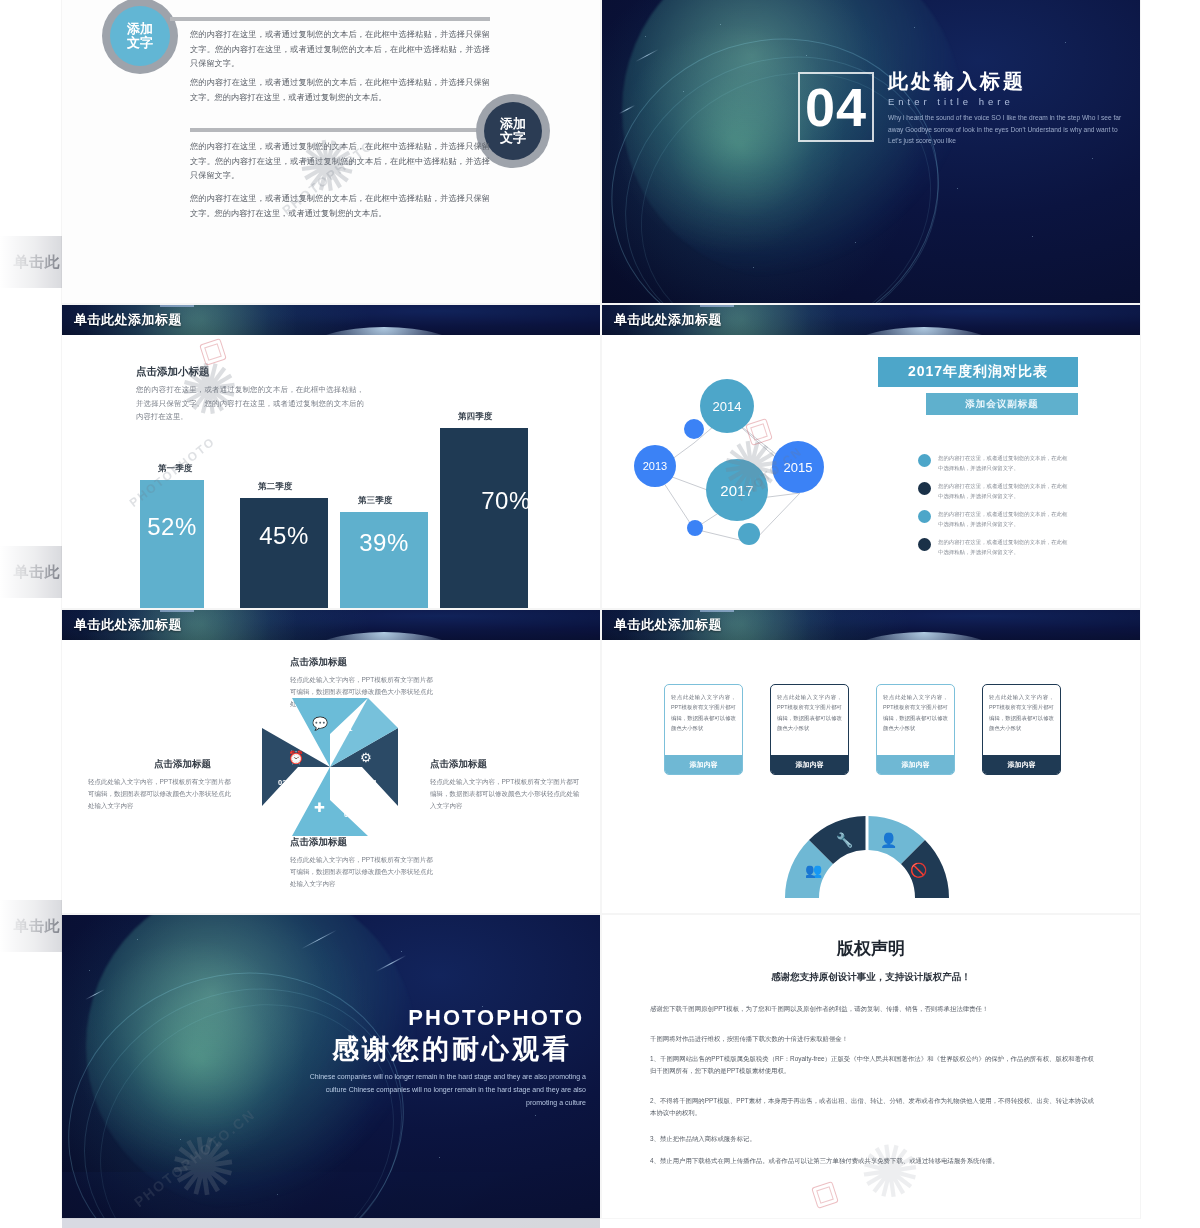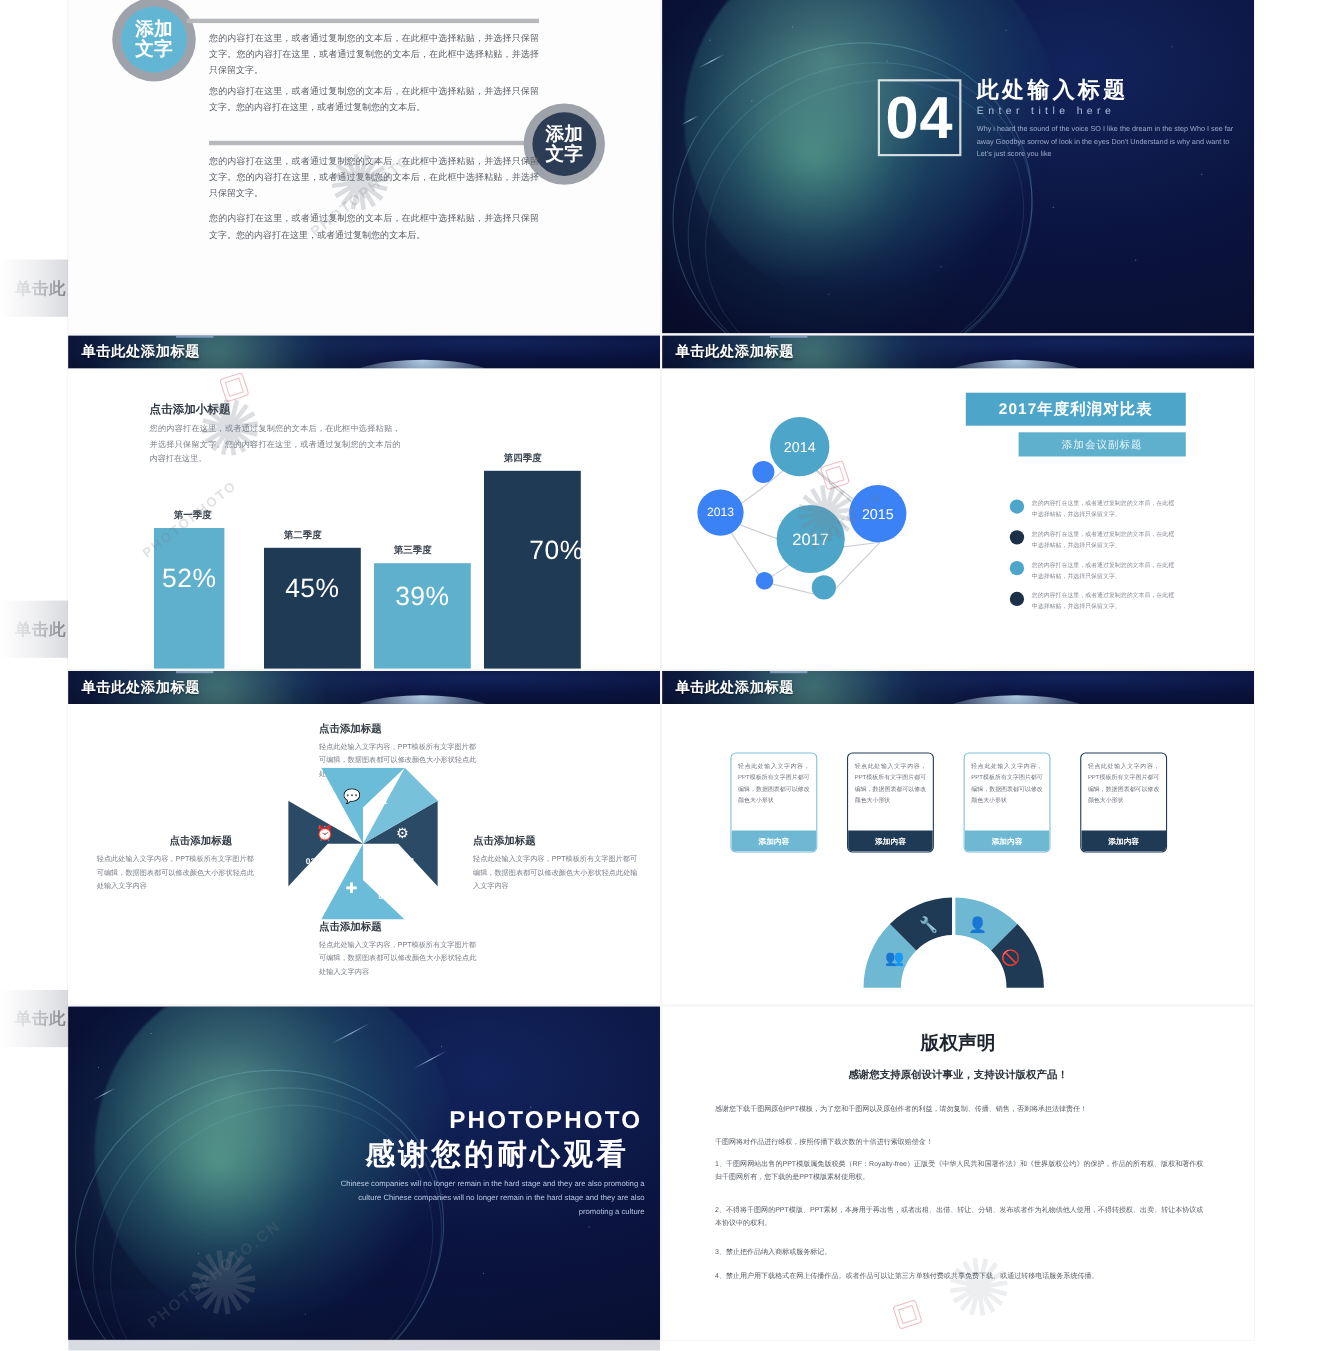--- a/index.html
+++ b/index.html
@@ -92,21 +92,21 @@
     border-radius: 50%;
     background: radial-gradient(ellipse at center top, rgba(205,235,255,.85), rgba(255,255,255,0) 70%);
   }
   .slide-body { position: absolute; left: 0; top: 30px; right: 0; bottom: 0; background: #fff; }
 
   
   .s1 { background: #fdfdfd; }
   .circ {
     position: absolute; border-radius: 50%;
     display: flex; flex-direction: column; align-items: center; justify-content: center;
-    color: #fff; font-weight: 700; line-height: 1.06; font-size: 17px;
+    color: #fff; font-weight: 700; line-height: 1.06; font-size: 13px;
     box-shadow: 0 0 0 8px #9ea3ab;
   }
   .circ.light { background: #62b6d4; }
   .circ.dark  { background: #2b3c54; }
   .rule {
     position: absolute; height: 4px; background: #b6b8bc;
   }
   .para {
     position: absolute; color: #5b6068; font-size: 8.2px; line-height: 1.78;
     text-align: justify;
@@ -383,21 +383,21 @@
           <span>2015</span>
         </div>
         <div class="node light" style="left:104px;top:124px;width:62px;height:62px;font-size:15px;">
           <span>2017</span>
         </div>
         <div class="node dark" style="left:82px;top:84px;width:20px;height:20px;"></div>
         <div class="node dark" style="left:85px;top:185px;width:16px;height:16px;"></div>
         <div class="node light" style="left:136px;top:188px;width:22px;height:22px;"></div>
 
         <div class="net-title" style="left:276px;top:22px;width:200px;height:30px;">2017年度利润对比表</div>
-        <div class="net-sub" style="left:324px;top:58px;width:152px;height:22px;">添加会议副标题</div>
+        <div class="net-sub" style="left:324px;top:58px;width:152px;height:22px;font-weight:bold;">添加会议副标题</div>
 
         <div class="legend-row" style="left:316px;top:118px;">
           <div class="legend-dot" style="background:#4da6c9"></div>
           <div class="legend-txt">您的内容打在这里，或者通过复制您的文本后，在此框中选择粘贴，并选择只保留文字。</div>
         </div>
         <div class="legend-row" style="left:316px;top:146px;">
           <div class="legend-dot" style="background:#1a3148"></div>
           <div class="legend-txt">您的内容打在这里，或者通过复制您的文本后，在此框中选择粘贴，并选择只保留文字。</div>
         </div>
         <div class="legend-row" style="left:316px;top:174px;">

